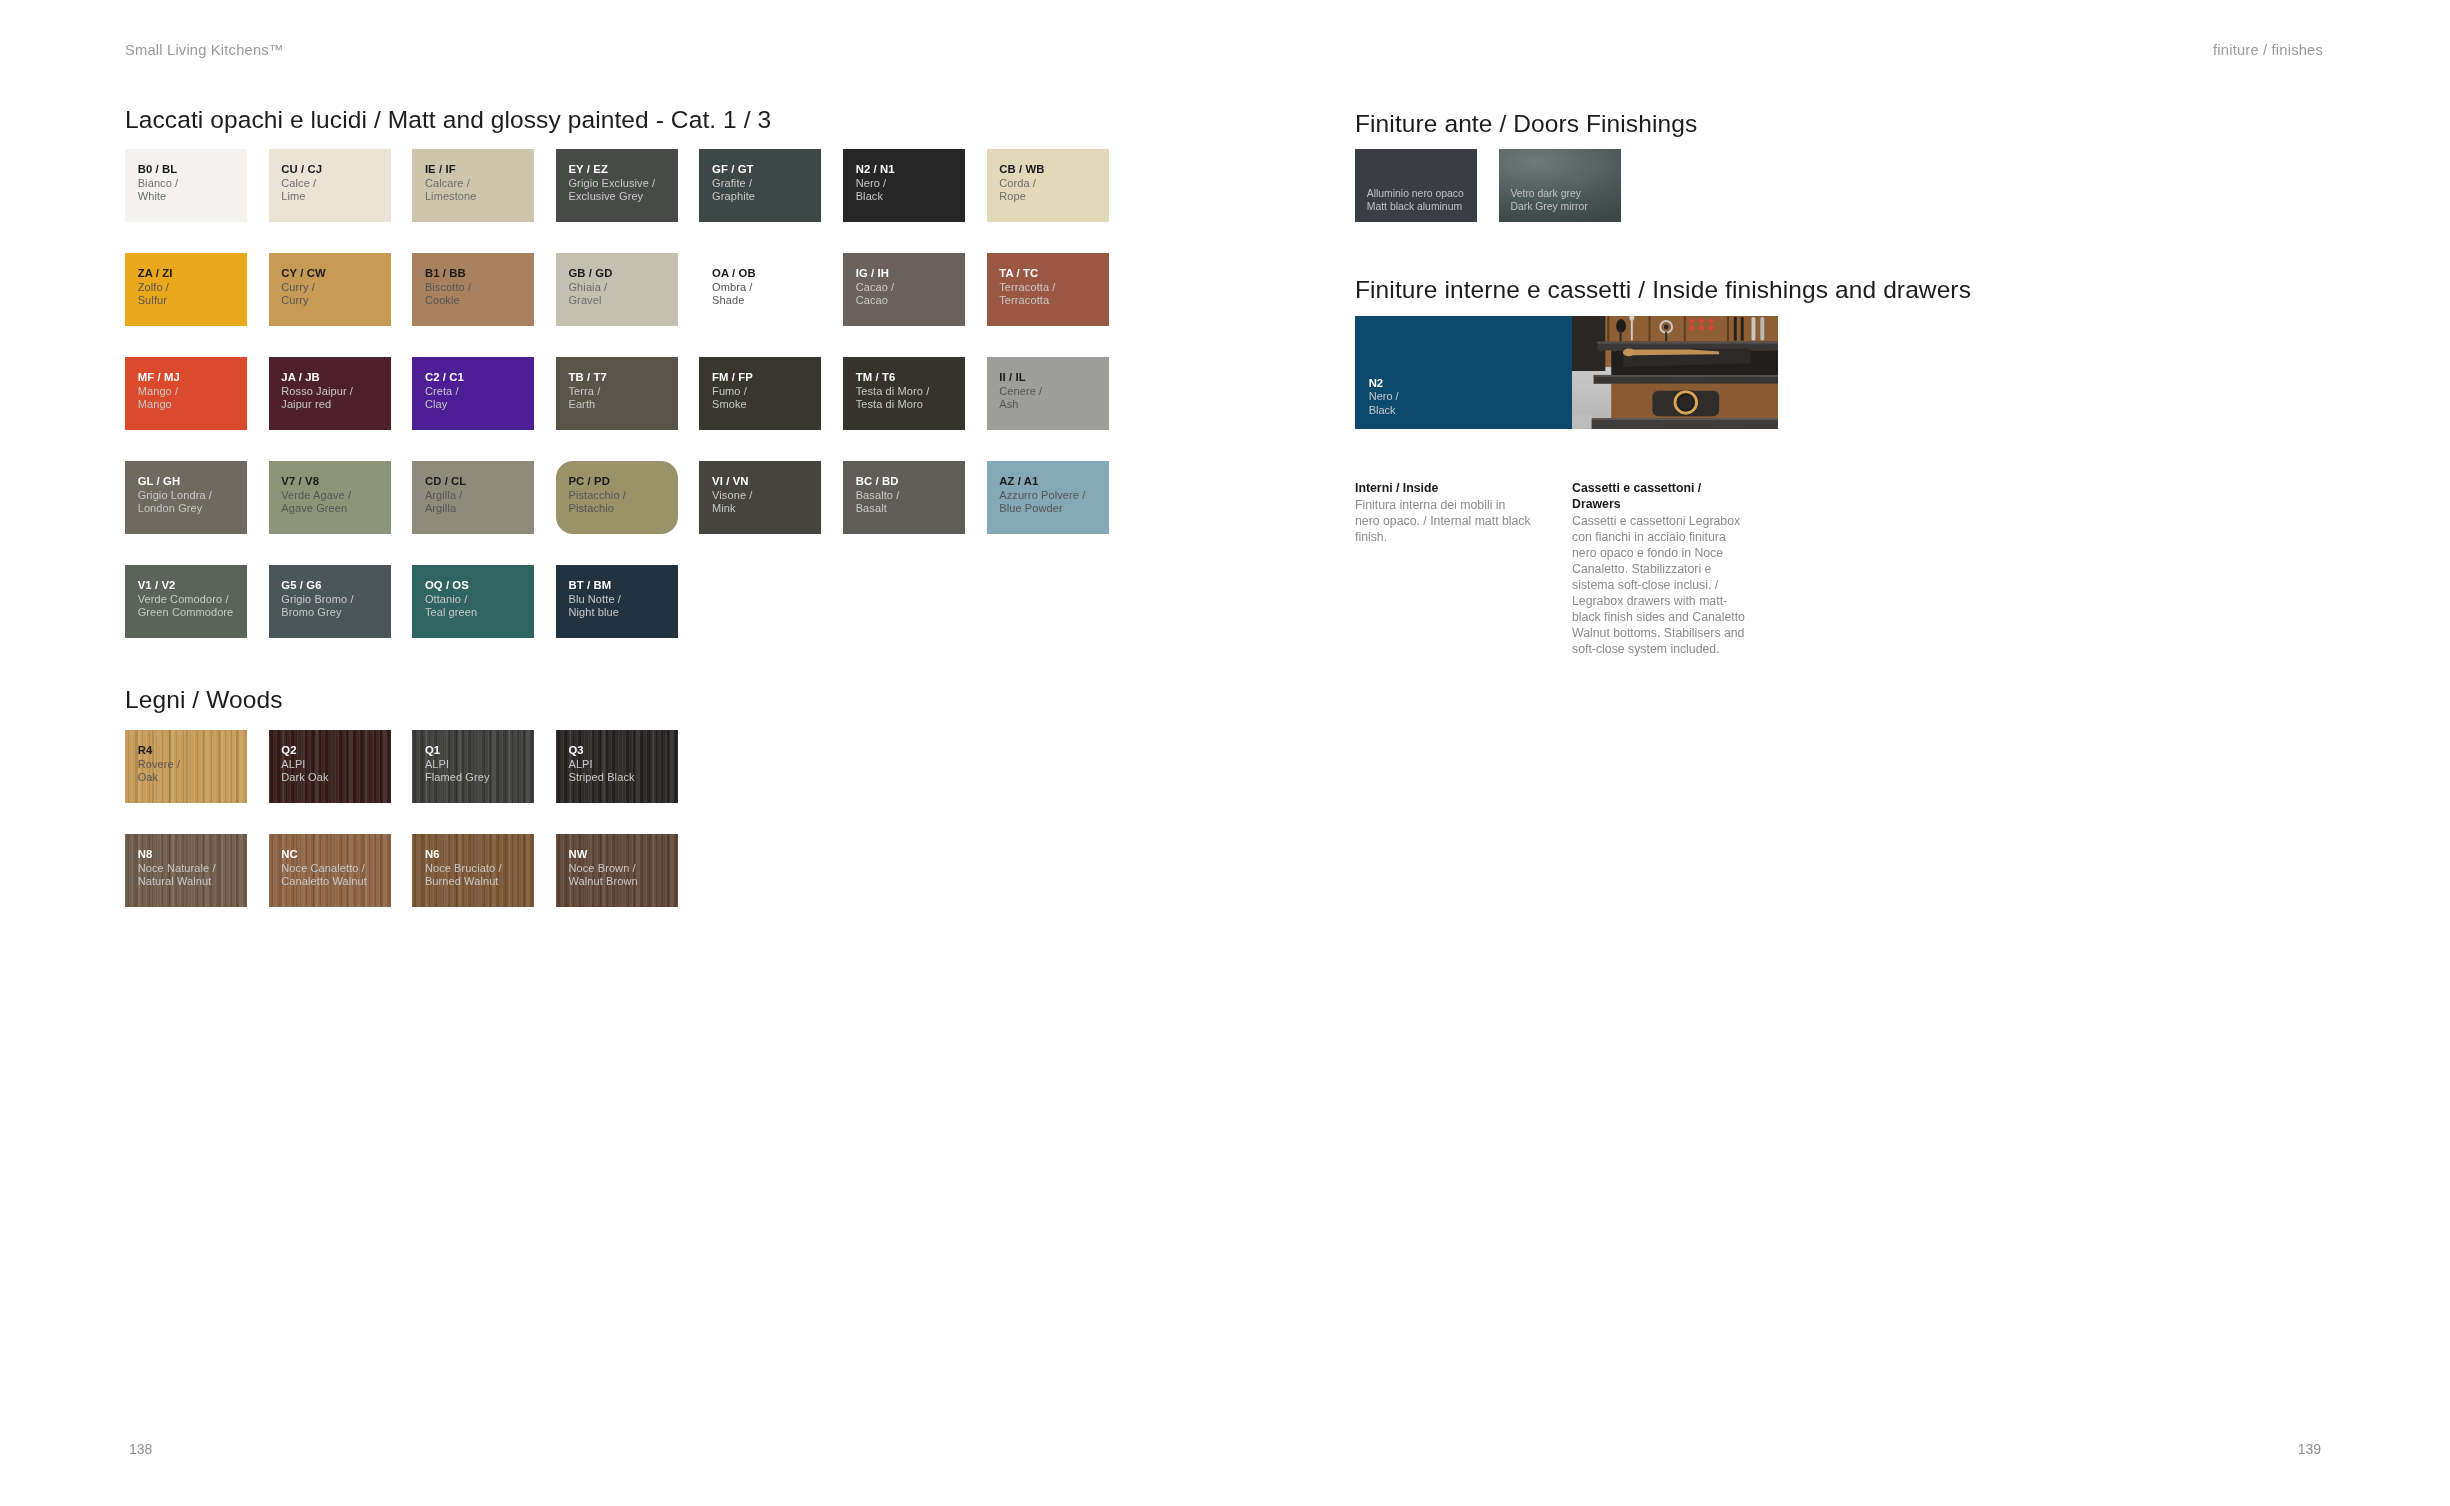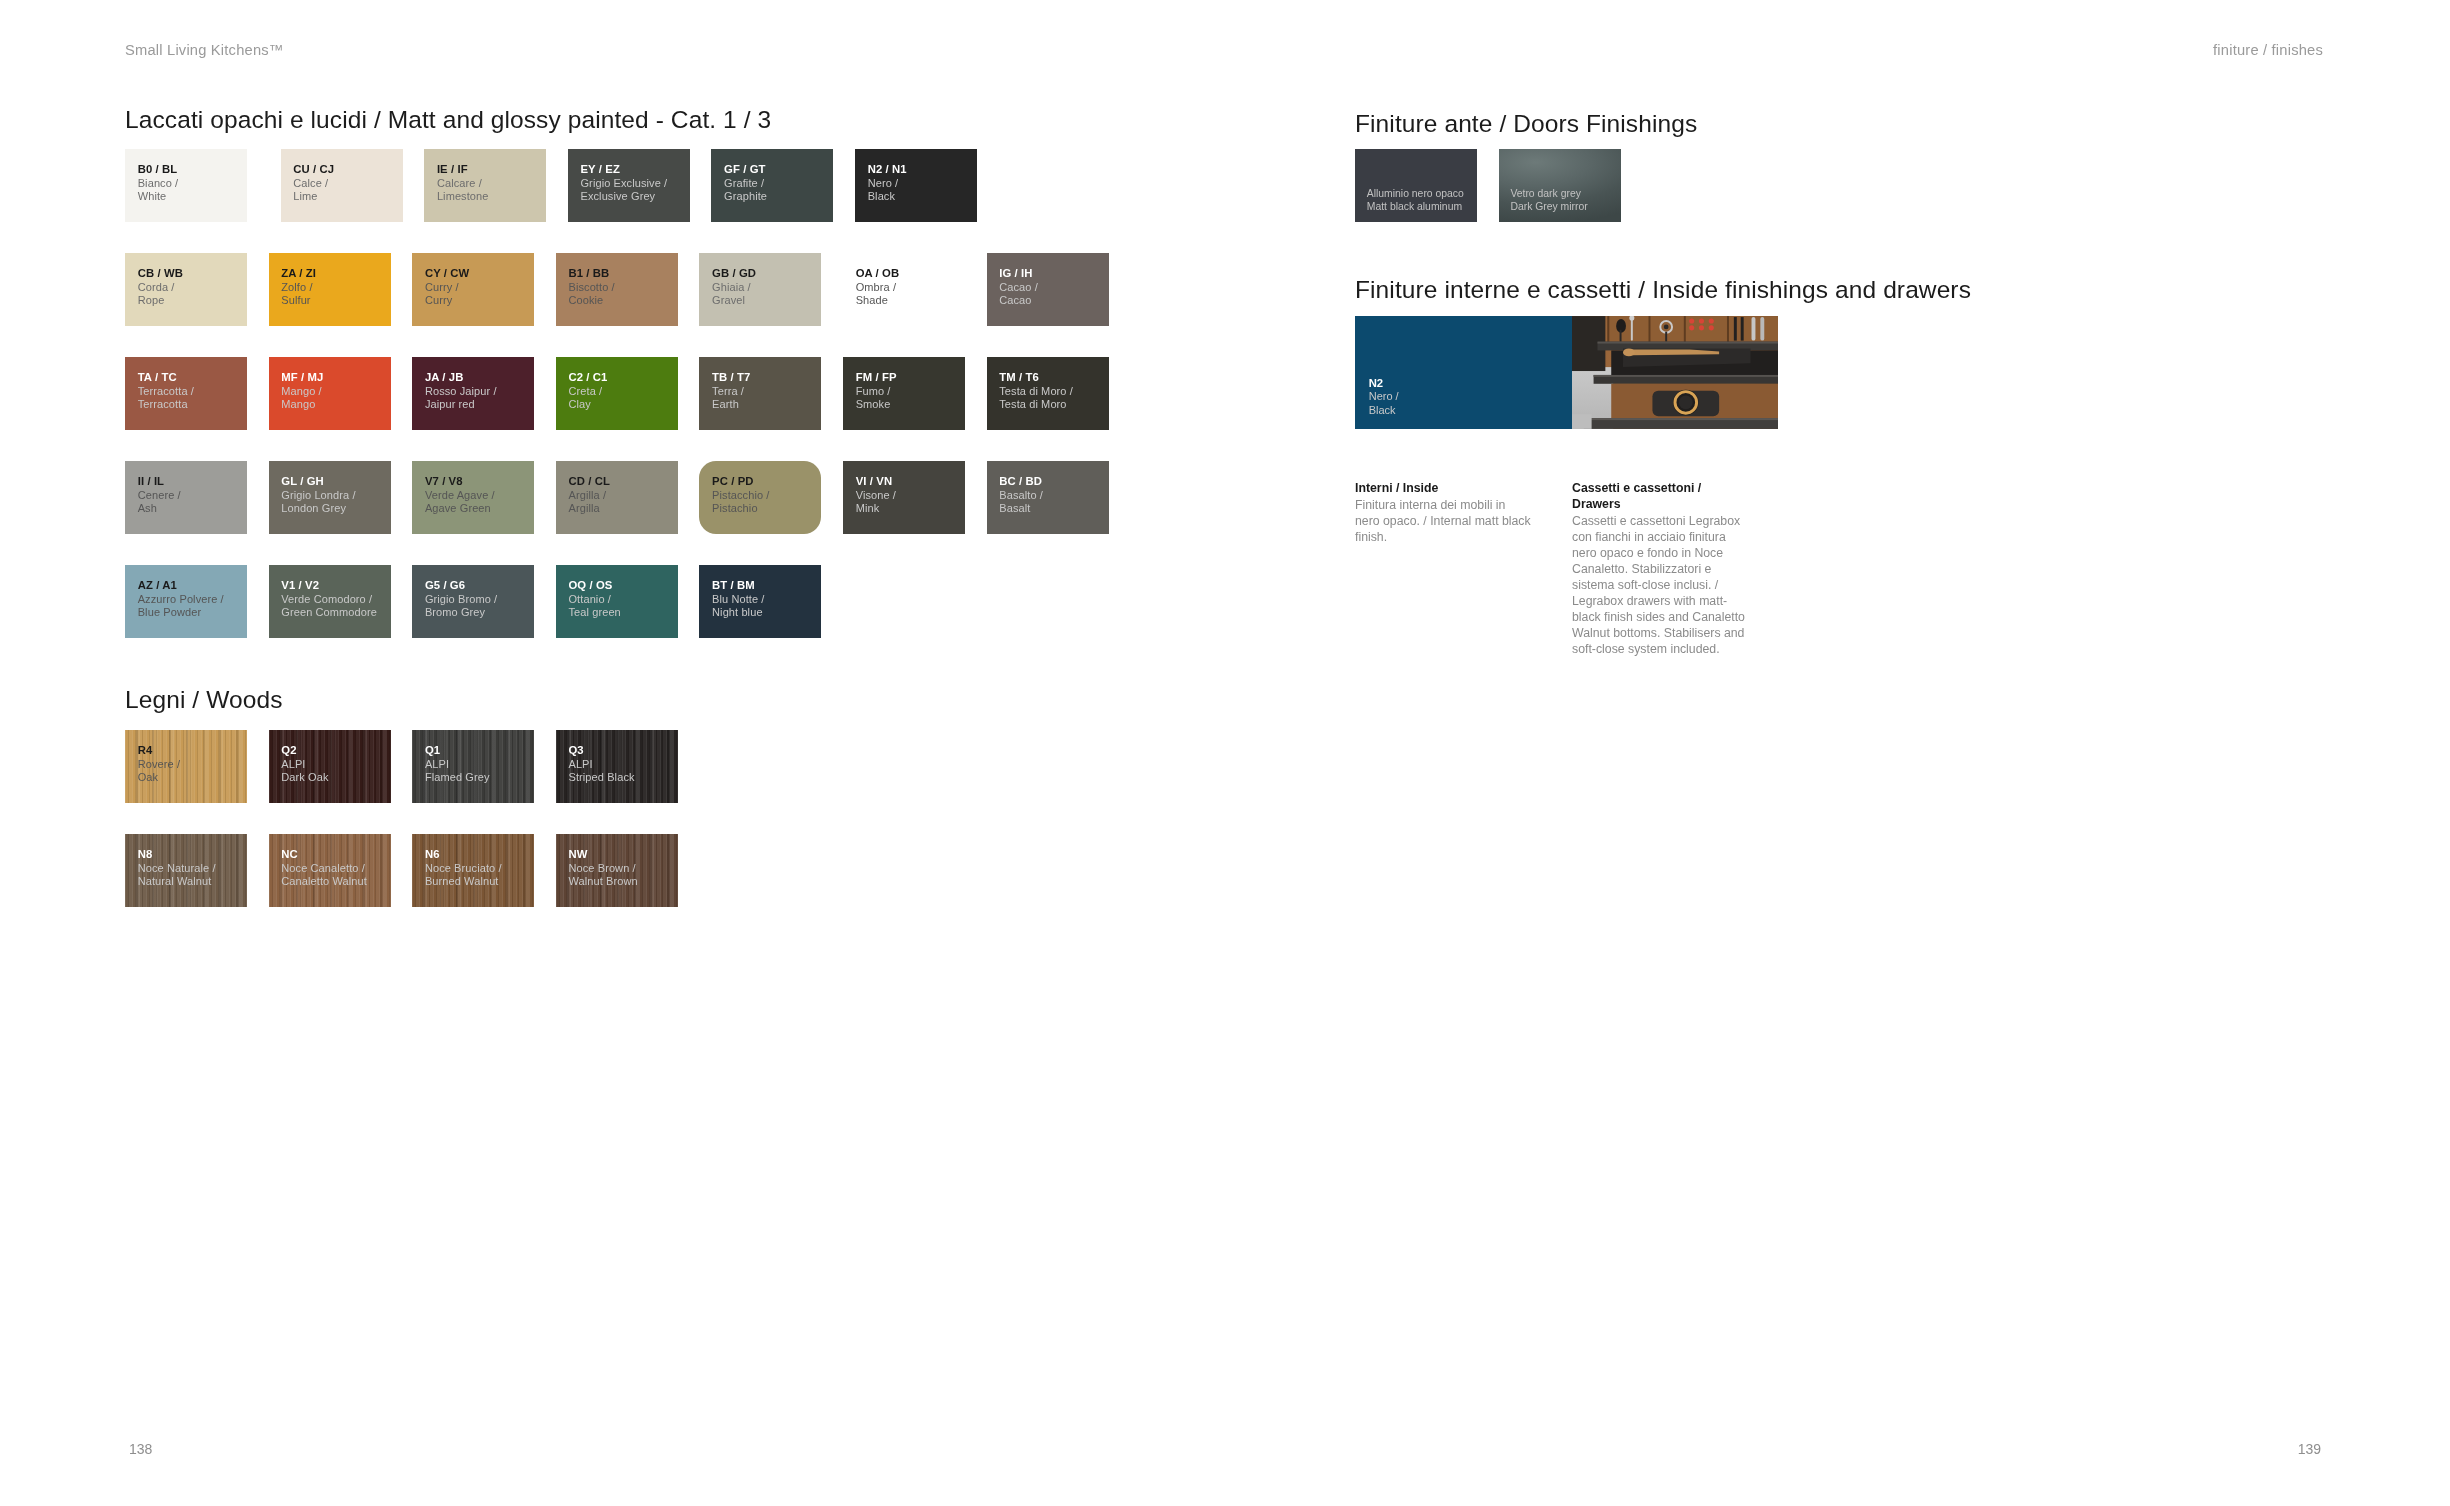--- a/index.html
+++ b/index.html
@@ -127,21 +127,21 @@
   <div class="sec-title" style="left:125px; top:106px;">Laccati opachi e lucidi / Matt and glossy painted - Cat. 1 / 3</div>
 
   <div class="grid" id="painted-grid" style="left:125px; top:149px; width:1010px;">
       <div class="sw light" style="background: rgb(244, 243, 239);">
         <span class="txt">
           <span class="code">B0 / BL</span>
           <span class="nm">Bianco /</span>
           <span class="nm">White</span>
         </span>
       </div>
-      <div class="sw light" style="background: rgb(236, 227, 215); margin-left: 12px;">
+      <div class="sw light" style="background: rgb(236, 227, 215);">
         <span class="txt">
           <span class="code">CU / CJ</span>
           <span class="nm">Calce /</span>
           <span class="nm">Lime</span>
         </span>
       </div>
       <div class="sw light" style="background: rgb(205, 198, 173);">
         <span class="txt">
           <span class="code">IE / IF</span>
           <span class="nm">Calcare /</span>
@@ -232,21 +232,21 @@
           <span class="nm">Mango</span>
         </span>
       </div>
       <div class="sw dark" style="background: rgb(77, 32, 43);">
         <span class="txt">
           <span class="code">JA / JB</span>
           <span class="nm">Rosso Jaipur /</span>
           <span class="nm">Jaipur red</span>
         </span>
       </div>
-      <div class="sw dark" style="background: #4d7c0f;">
+      <div class="sw dark" style="background: #4c1d95;">
         <span class="txt">
           <span class="code">C2 / C1</span>
           <span class="nm">Creta /</span>
           <span class="nm">Clay</span>
         </span>
       </div>
       <div class="sw dark" style="background: rgb(89, 84, 72);">
         <span class="txt">
           <span class="code">TB / T7</span>
           <span class="nm">Terra /</span>

